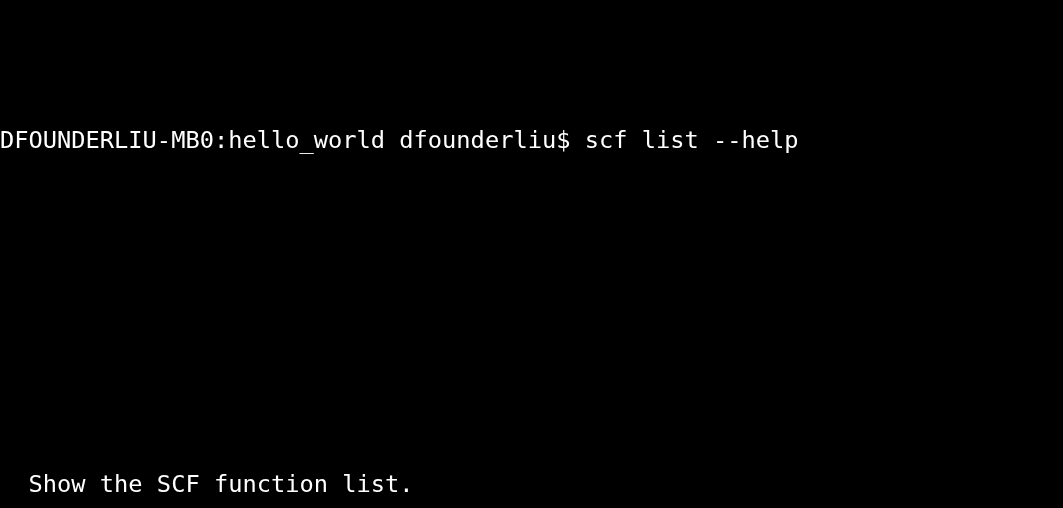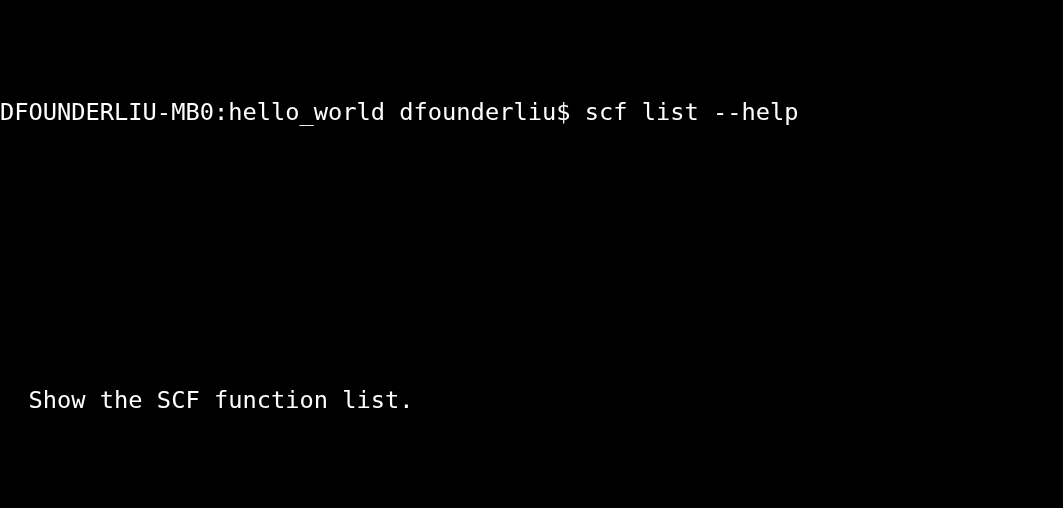--- a/index.html
+++ b/index.html
@@ -27,20 +27,21 @@
     position: relative;
     padding: 0;
     box-sizing: border-box;
   }
   .line {
     height: 32px;
     line-height: 32px;
     white-space: pre;
     display: block;
     font-variant-ligatures: none;
+    margin-top: 28px;
   }
   .prompt-line { color: #ffffff; }
   .blank { color: transparent; }
   
   #terminal { transform-origin: 0 0; }
 </style>
 </head>
 <body style="background: rgb(0, 0, 0);">
 
 <div id="terminal" style="background: rgb(0, 0, 0); color: rgb(255, 255, 255); font-size: 23.702px;">

